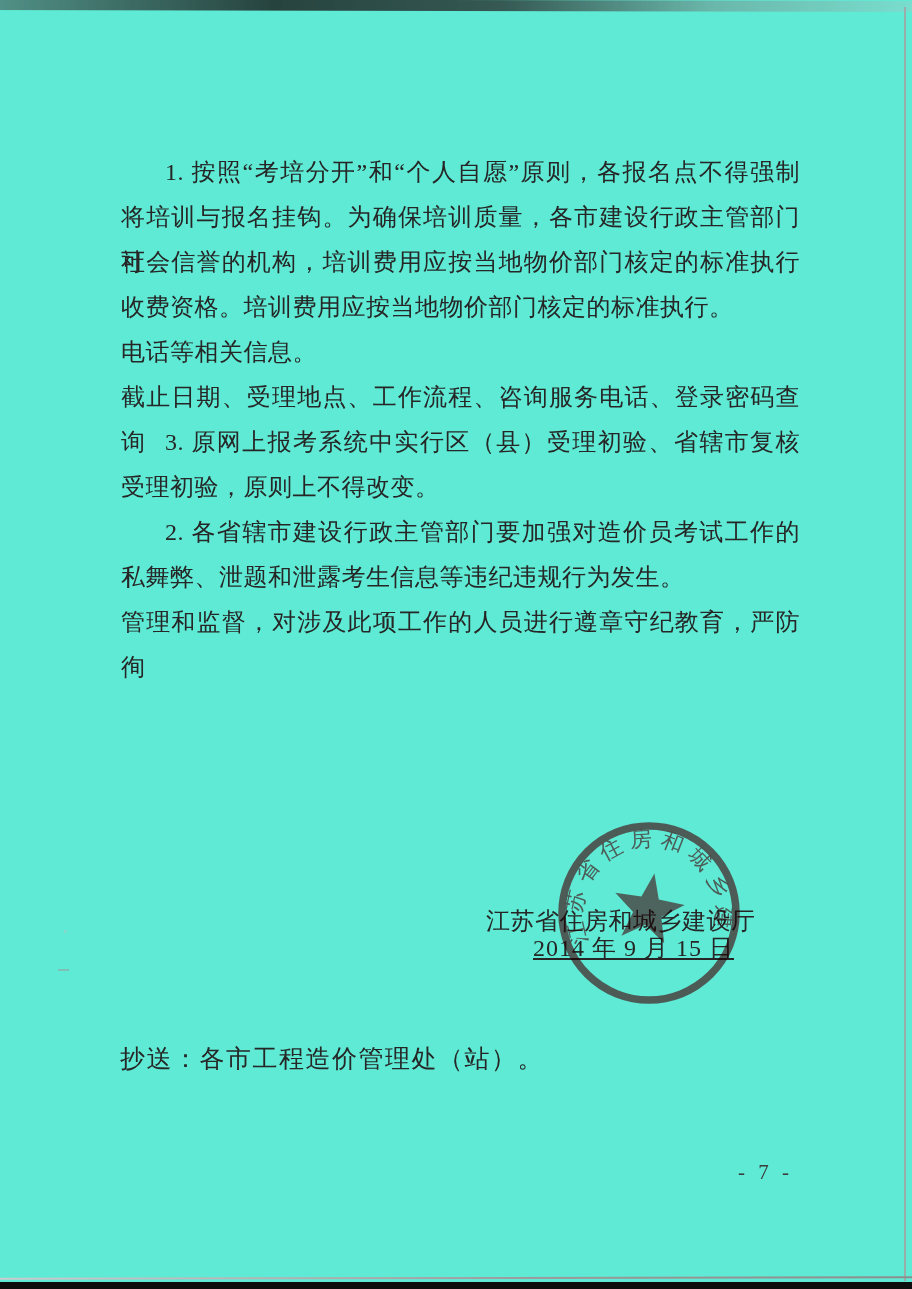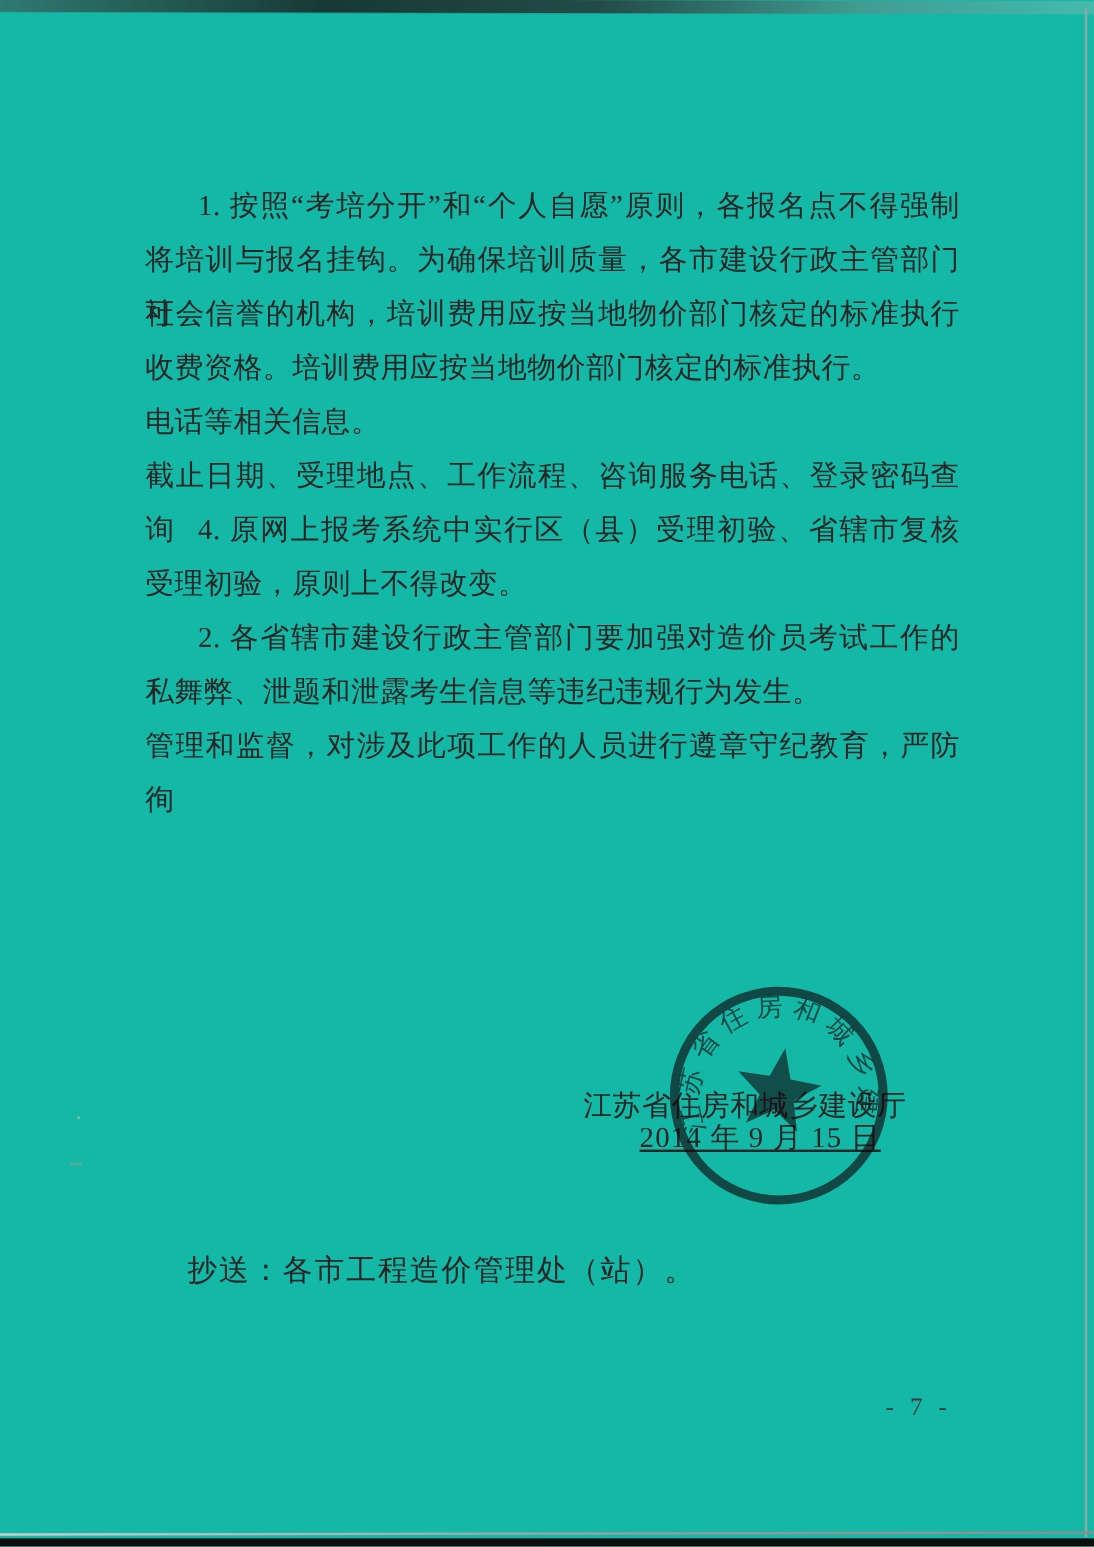--- a/index.html
+++ b/index.html
@@ -1,20 +1,20 @@
 <!DOCTYPE html>
 <html><head>
 <meta charset="utf-8">
 <style>
   html,body{margin:0;padding:0;background:#e8e8e8;}
   .page{
     position:relative;
     width:912px;height:1289px;
     margin:0 auto;
-    background:#14b8a6;
+    background:#5eead4;
     overflow:hidden;
     font-family:"Liberation Serif","DejaVu Serif",serif;
     color:#262626;
   }
   
   .smudge-top{
     position:absolute;left:0;top:0;width:912px;height:11px;
     background:linear-gradient(to right,
       rgba(70,70,70,.55) 0%,
       rgba(25,25,25,.8) 30%,
@@ -64,21 +64,21 @@
     font-size:24px;letter-spacing:1px;z-index:2;white-space:nowrap;text-decoration:underline;
   }
   
   .seal{
     position:absolute;left:551px;top:820px;width:196px;height:188px;
     z-index:3;mix-blend-mode:multiply;opacity:.92;
   }
   
   .cc-line{
     position:absolute;left:120px;top:1042px;
-    font-size:25px;letter-spacing:1.5px;white-space:nowrap;margin-left:36px;
+    font-size:25px;letter-spacing:1.5px;white-space:nowrap;
   }
   
   .page-number{
     position:absolute;left:738px;top:1160px;
     font-size:21px;letter-spacing:4px;color:#3b3b3b;white-space:nowrap;
   }
 </style>
 </head>
 <body>
 
@@ -96,21 +96,21 @@
         <div class="line fill indent">1. 按照“考培分开”和“个人自愿”原则，各报名点不得强制</div>
         <div class="line fill">将培训与报名挂钩。为确保培训质量，各市建设行政主管部门可</div>
         <div class="line fill">社会信誉的机构，培训费用应按当地物价部门核定的标准执行</div>
         <div class="line">收费资格。培训费用应按当地物价部门核定的标准执行。</div>
       </div>
       <div>
         <div class="line">电话等相关信息。</div>
         <div class="line fill">截止日期、受理地点、工作流程、咨询服务电话、登录密码查询</div>
       </div>
       <div>
-        <div class="line fill indent">4. 原网上报考系统中实行区（县）受理初验、省辖市复核</div>
+        <div class="line fill indent">3. 原网上报考系统中实行区（县）受理初验、省辖市复核</div>
         <div class="line">受理初验，原则上不得改变。</div>
       </div>
       <div>
         <div class="line fill indent">2. 各省辖市建设行政主管部门要加强对造价员考试工作的</div>
         <div class="line">私舞弊、泄题和泄露考生信息等违纪违规行为发生。</div>
         <div class="line fill">管理和监督，对涉及此项工作的人员进行遵章守纪教育，严防徇</div>
       </div>
     </div>
 
   <div class="sig-org">江苏省住房和城乡建设厅</div>

